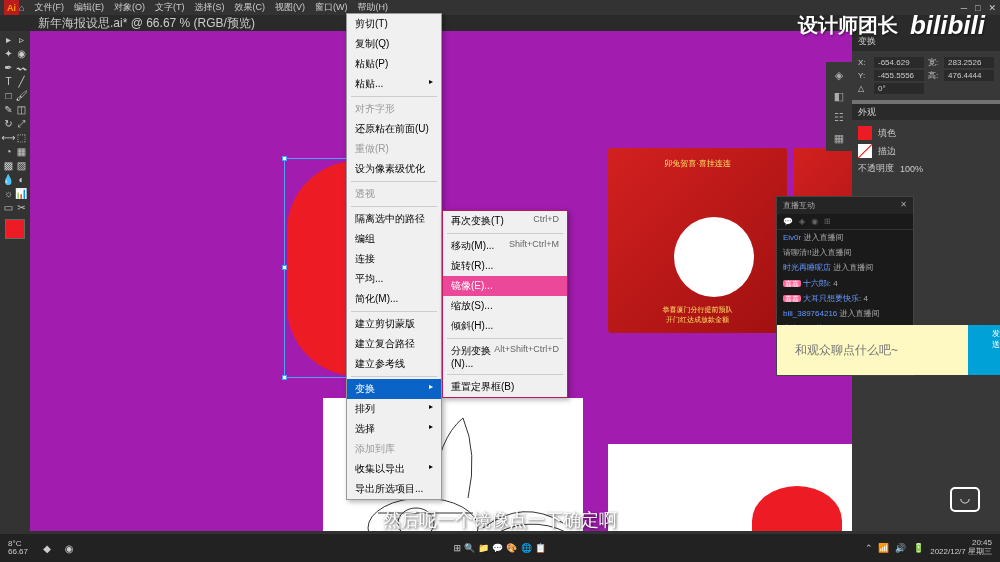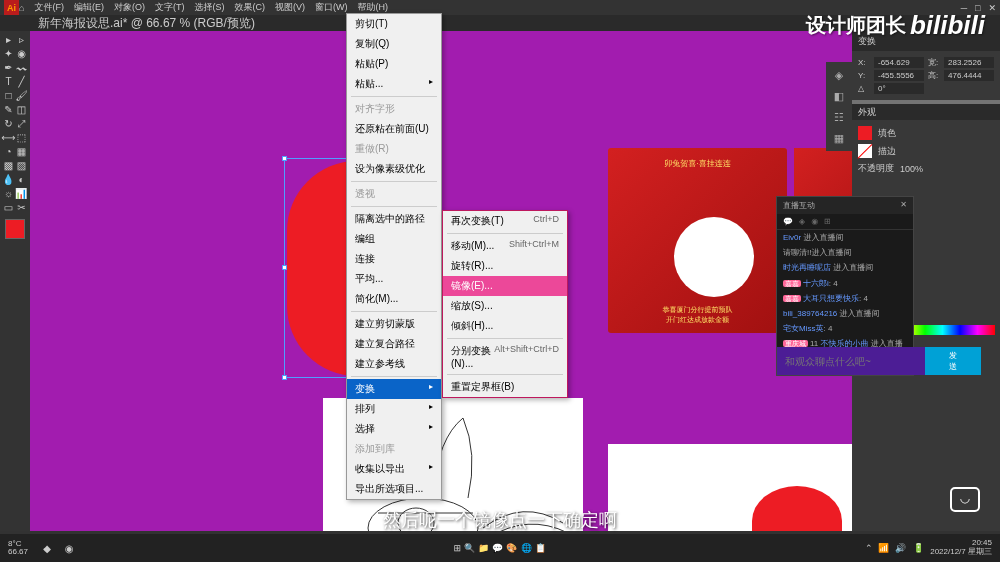--- a/index.html
+++ b/index.html
@@ -76,26 +76,26 @@
 
 .livechat { position: absolute; left: 776px; top: 196px; width: 138px; height: 180px; background: #1a1a1a; border: 1px solid #444; font-size: 8px; color: #aaa; z-index: 50; }
 .livechat .header { padding: 3px 6px; display: flex; justify-content: space-between; background: #252525; }
 .livechat .tabs { display: flex; gap: 6px; padding: 3px 6px; border-bottom: 1px solid #333; }
 .livechat .tabs .t { color: #666; }
 .livechat .tabs .t.active { color: #ff6699; }
 .livechat .msg { padding: 2px 6px; line-height: 1.4; }
 .livechat .msg .user { color: #6699ff; }
 .livechat .msg .badge { background: #ff6699; color: white; padding: 0 2px; border-radius: 2px; font-size: 7px; margin-right: 2px; }
 .livechat .input-row { position: absolute; bottom: 0; width: 100%; display: flex; }
-.livechat .input-row input { flex: 1; background: #4c1d95; border: none; color: #888; padding: 8px; font-size: 10px; }
+.livechat .input-row input { flex: 1; background: #fef9c3; border: none; color: #888; padding: 18px; font-size: 12px; }
 .livechat .input-row .send { background: #00a1d6; color: white; padding: 3px 24px; font-size: 8px; }
 
 .gradient-bar { position: absolute; right: 5px; top: 325px; width: 105px; height: 10px; background: linear-gradient(90deg, red, yellow, lime, cyan, blue, magenta, red); }
 
-.watermark { position: absolute; right: 15px; top: 10px; color: white; font-size: 20px; font-weight: bold; text-shadow: 1px 1px 2px rgba(0,0,0,0.5); display: flex; align-items: center; gap: 4px; }
+.watermark { position: absolute; right: 15px; top: 10px; color: white; font-size: 20px; font-weight: bold; text-shadow: 1px 1px 2px rgba(0,0,0,0.5); display: flex; align-items: center; gap: 12px; }
 .bilibili-logo { font-size: 26px; font-style: italic; }
 
 .subtitle { position: absolute; bottom: 30px; left: 50%; transform: translateX(-50%); color: white; font-size: 18px; text-shadow: 1px 1px 3px rgba(0,0,0,0.8); white-space: nowrap; }
 
 .winbar { position: absolute; bottom: 0; left: 0; width: 100%; height: 28px; background: #222; display: flex; align-items: center; padding: 0 8px; font-size: 9px; color: #ccc; }
 .winbar .weather { display: flex; flex-direction: column; font-size: 8px; line-height: 1; }
 .winbar .tray-icons { display: flex; gap: 4px; margin-left: 10px; }
 .winbar .tray-icons .ti { width: 18px; height: 18px; display: flex; align-items: center; justify-content: center; font-size: 10px; }
 .winbar .center { position: absolute; left: 50%; transform: translateX(-50%); display: flex; gap: 3px; }
 .winbar .right { margin-left: auto; display: flex; align-items: center; gap: 6px; }

